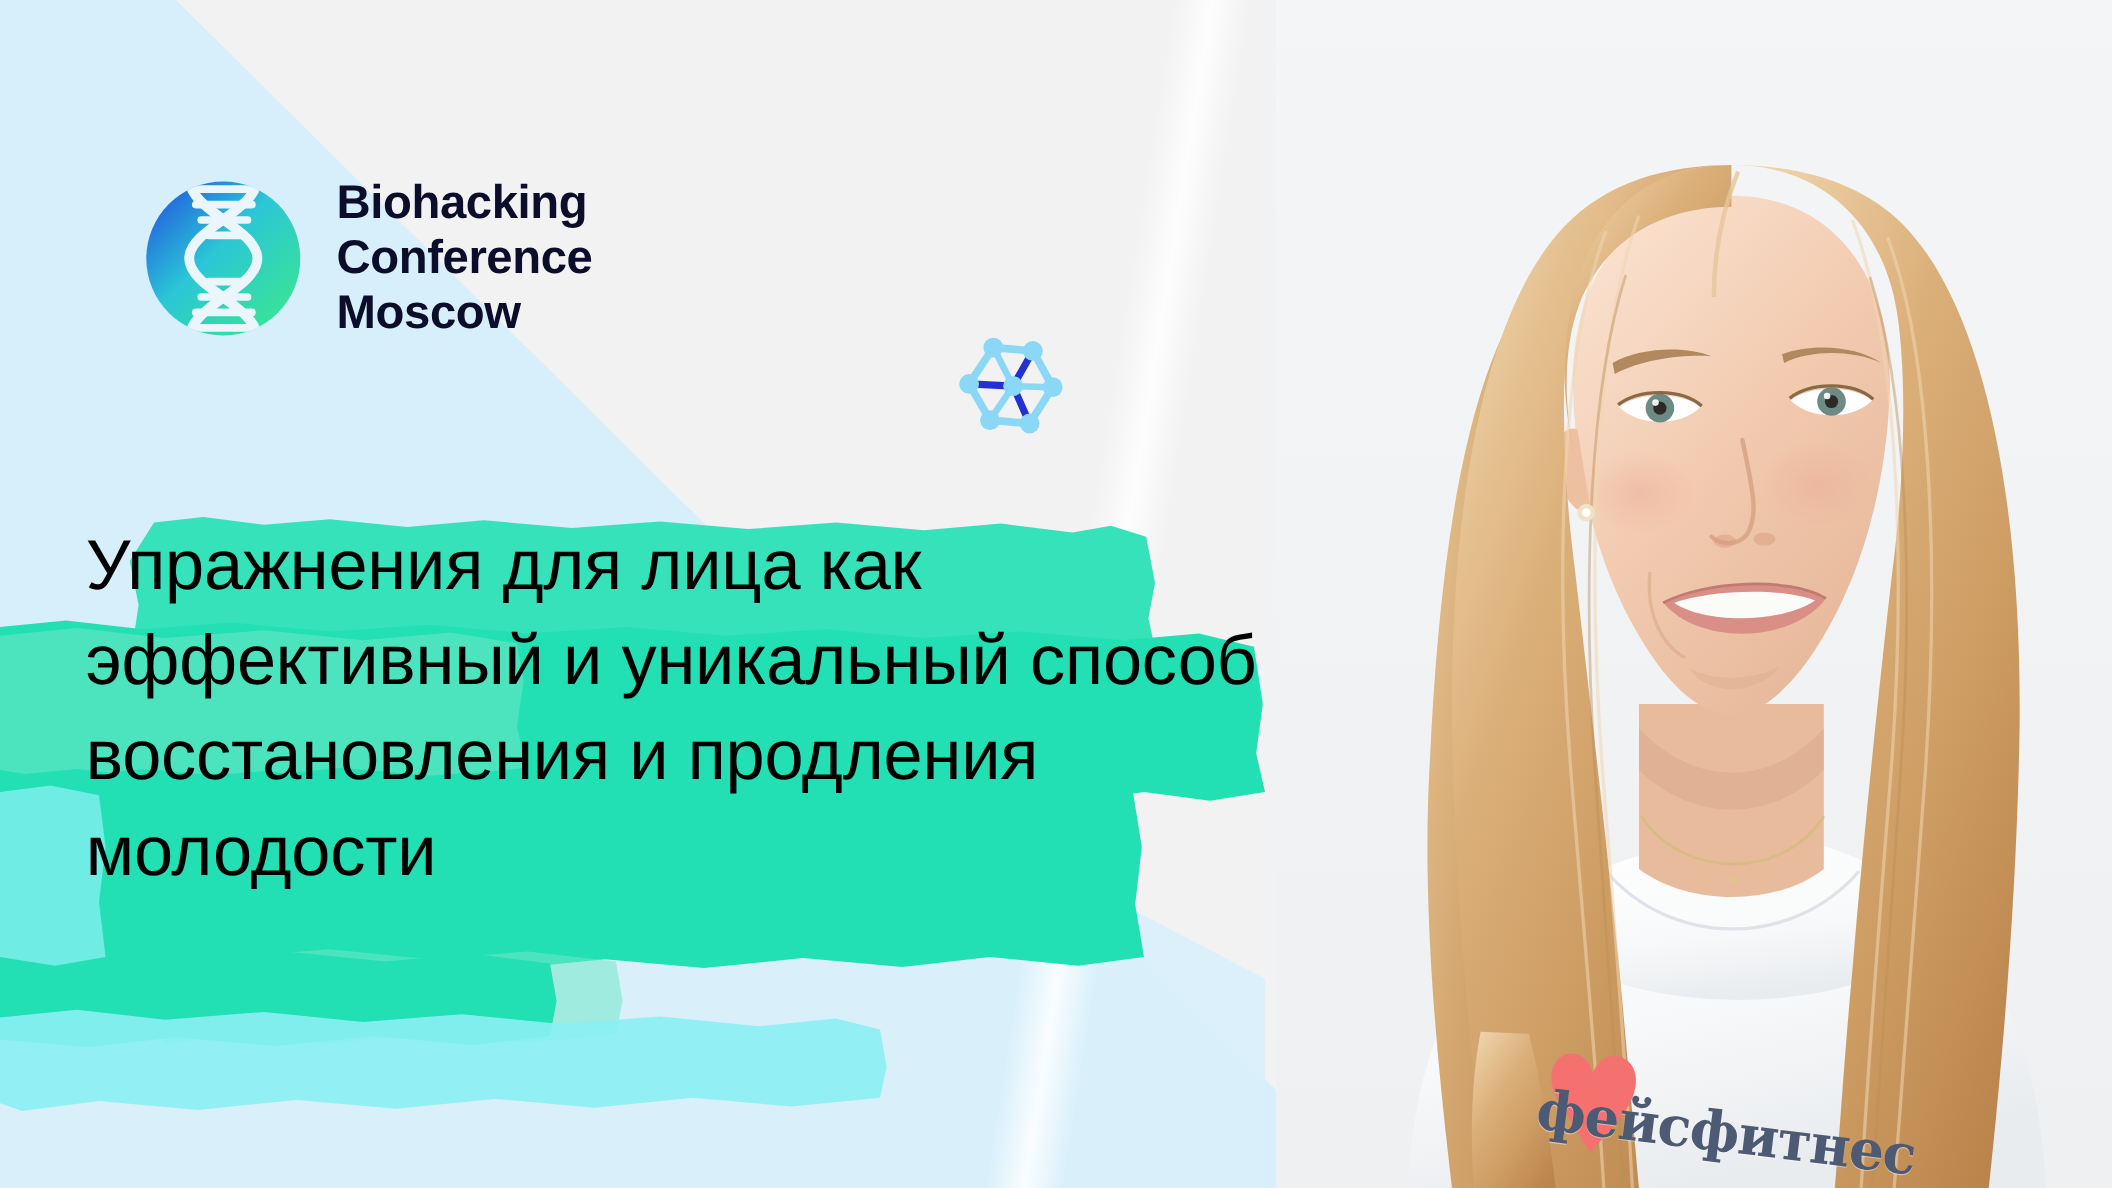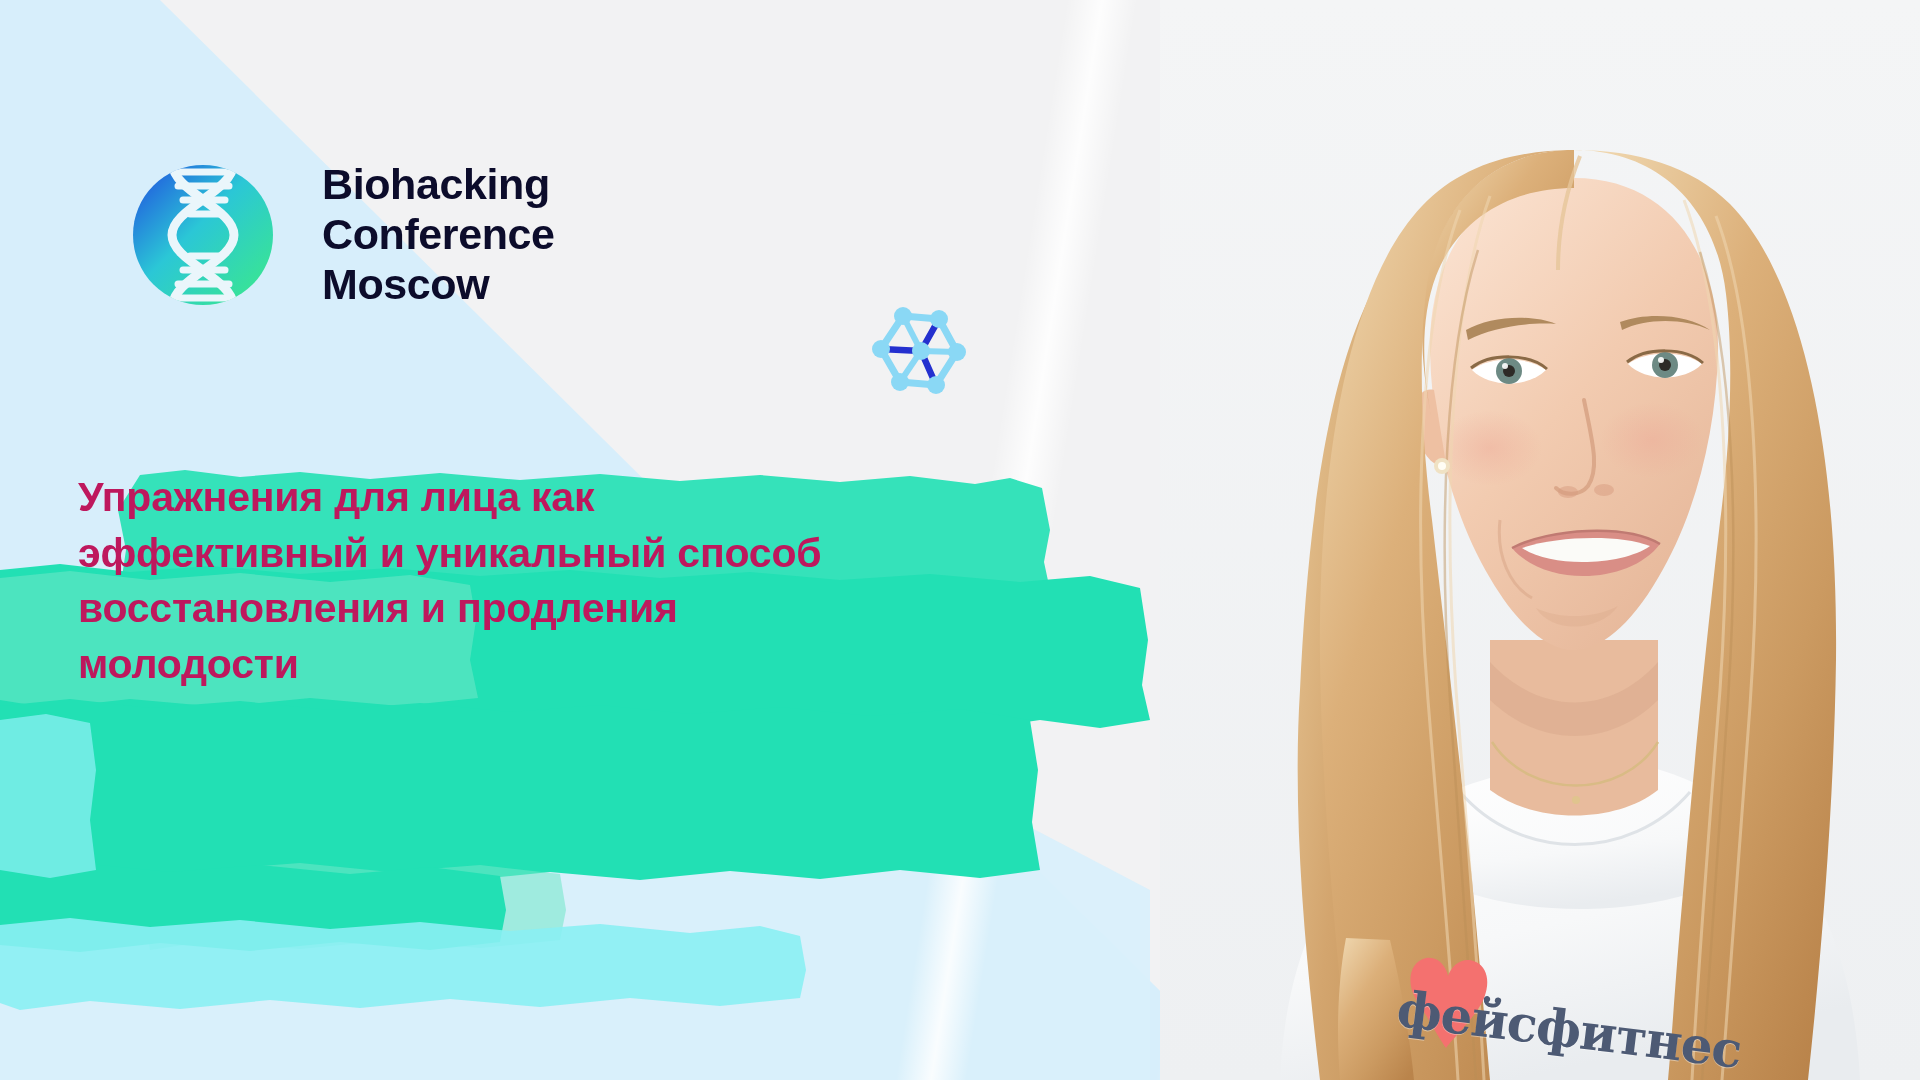--- a/index.html
+++ b/index.html
@@ -30,40 +30,40 @@
     background:linear-gradient(90deg,rgba(255,255,255,0),rgba(255,255,255,.85),rgba(255,255,255,0));
     transform:rotate(9deg);
   }
   .bg-sheen2{
     position:absolute;left:1240px;top:-160px;width:120px;height:1420px;
     background:linear-gradient(90deg,rgba(255,255,255,0),rgba(255,255,255,.7),rgba(255,255,255,0));
     transform:rotate(9deg);
   }
 
   
-  .logo{position:absolute;left:128px;top:160px;display:flex;align-items:center;gap:44px;}
+  .logo{position:absolute;left:128px;top:160px;display:flex;align-items:center;gap:28px;}
   .logo-mark{width:150px;height:150px;flex:0 0 auto;}
   .logo-words{
     color:#0c0c2b;font-weight:bold;font-size:43px;line-height:1.16;
     letter-spacing:-.4px;white-space:pre-line;
   }
 
   
   .molecule{position:absolute;left:865px;top:305px;width:110px;height:105px;}
 
   
   .headline-wrap{position:absolute;left:0;top:470px;width:1320px;}
   .brush-layer{position:absolute;left:0;top:0;width:1320px;height:560px;pointer-events:none;}
   .headline{
     position:relative;
     margin:0;padding:0 0 0 78px;
     width:1180px;
-    color:#be185d;
-    font-weight:bold;
-    font-size:41px;
+    color:#000000;
+    font-weight:normal;
+    font-size:64px;
     line-height:1.355;
     letter-spacing:-.2px;
     white-space:pre-line;
   }
 
   
   .portrait{position:absolute;right:0;bottom:0;width:760px;height:1080px;overflow:hidden;}
   .shirt-text{
     position:absolute;left:236px;top:1000px;
     transform:rotate(7deg);

